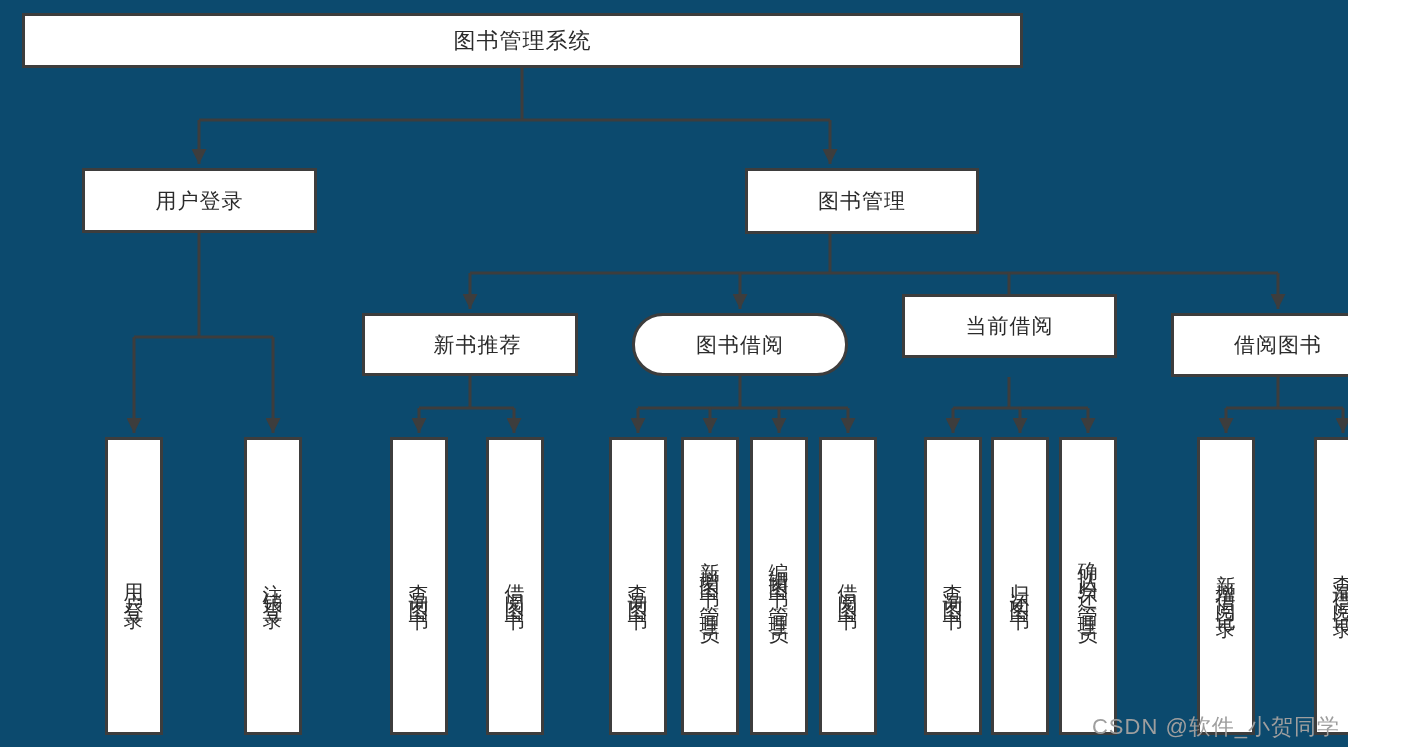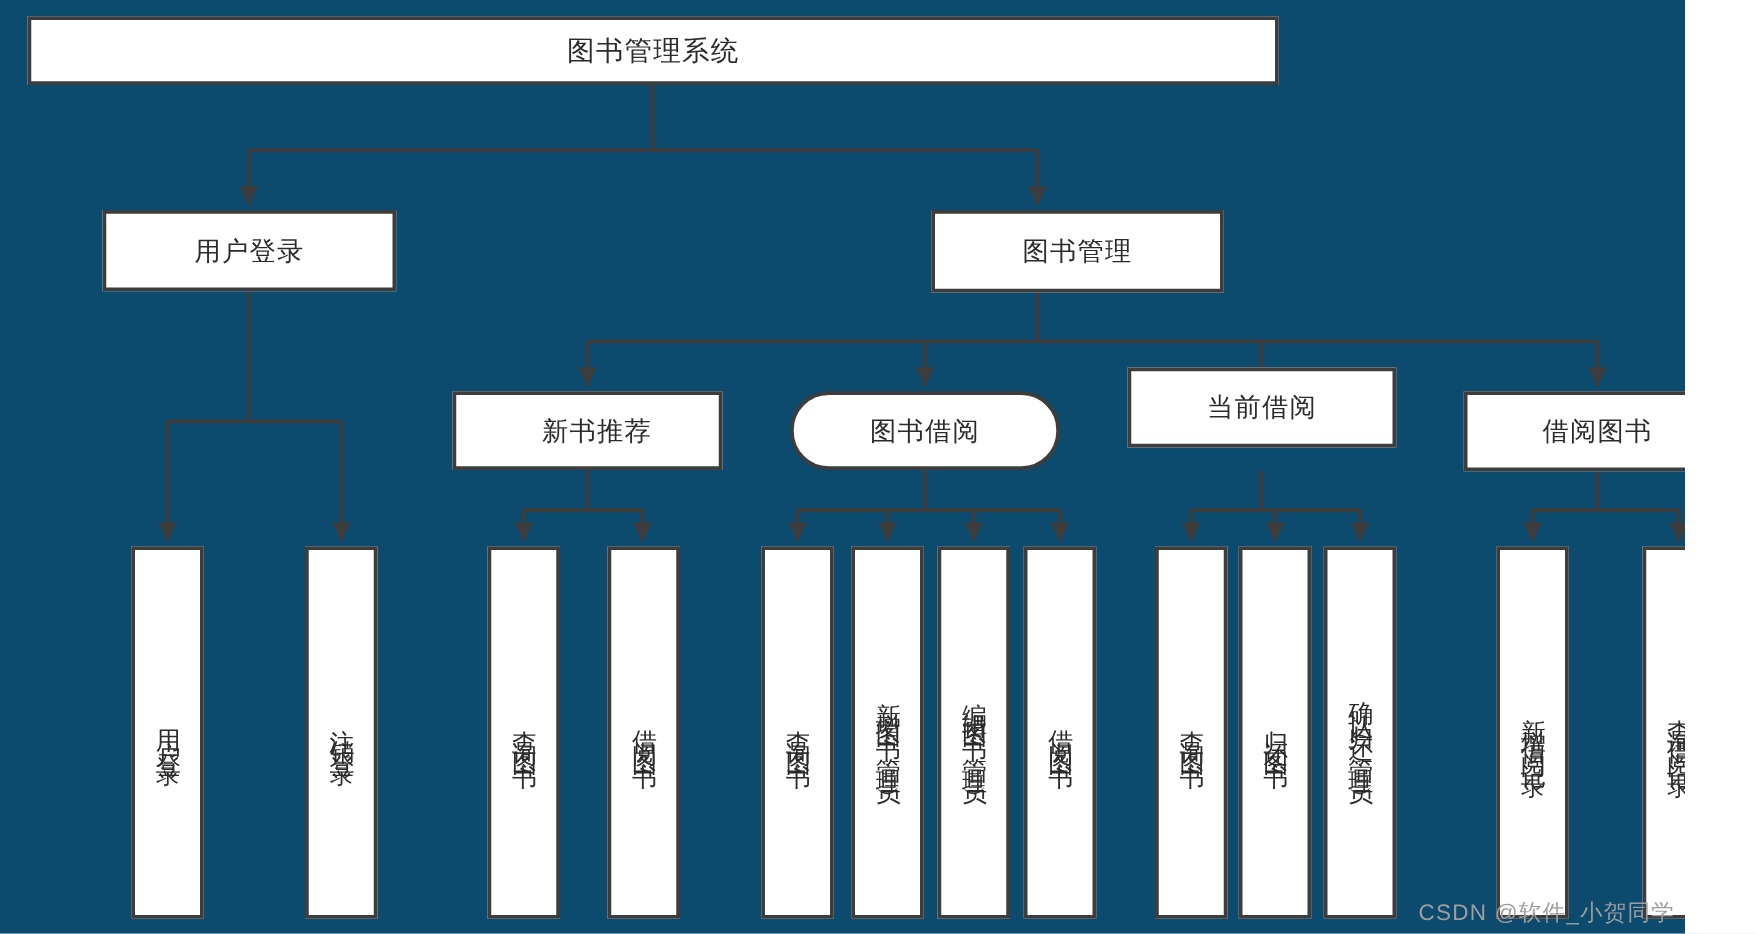--- a/index.html
+++ b/index.html
@@ -54,21 +54,21 @@
     font-size: 20px;
     letter-spacing: 9px;
     line-height: 1.1;
     color: #2b2b2b;
     white-space: nowrap;
   }
   .watermark {
     position: absolute;
     right: 8px;
     bottom: 5px;
-    font-size: 18px;
+    font-size: 22px;
     color: #9e9e9e;
     letter-spacing: 1px;
     white-space: nowrap;
   }
 </style>
 </head>
 <body>
 
 <div id="canvas">
 

